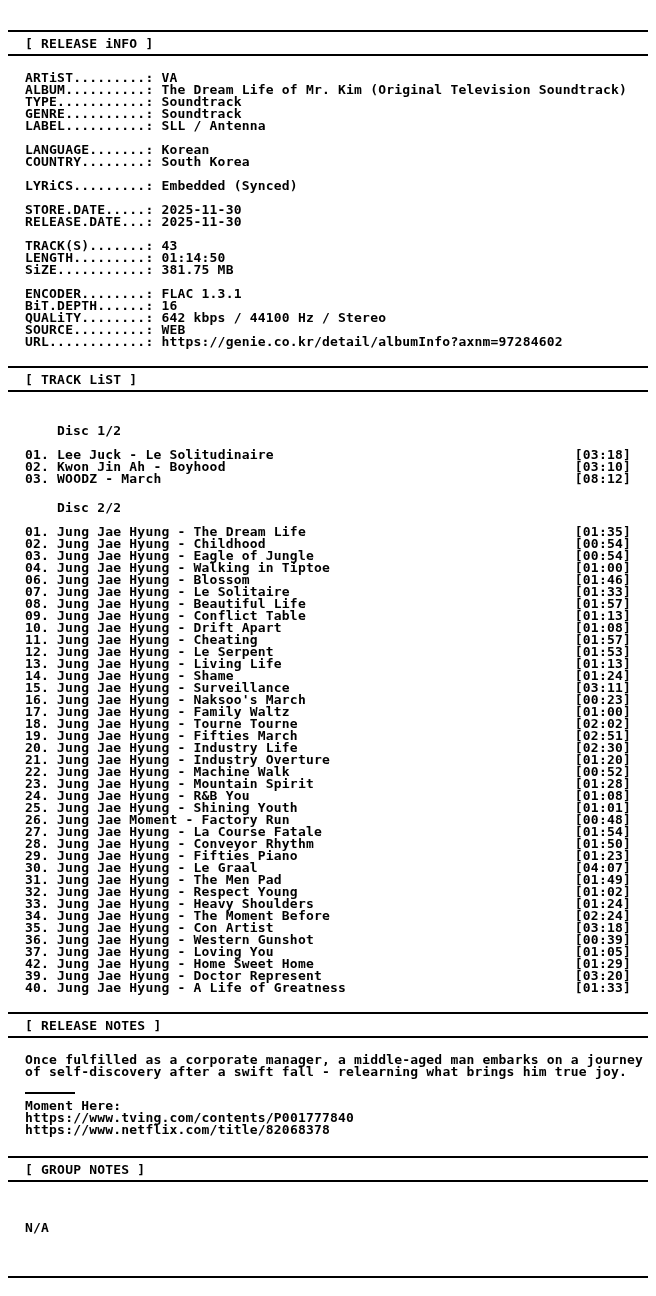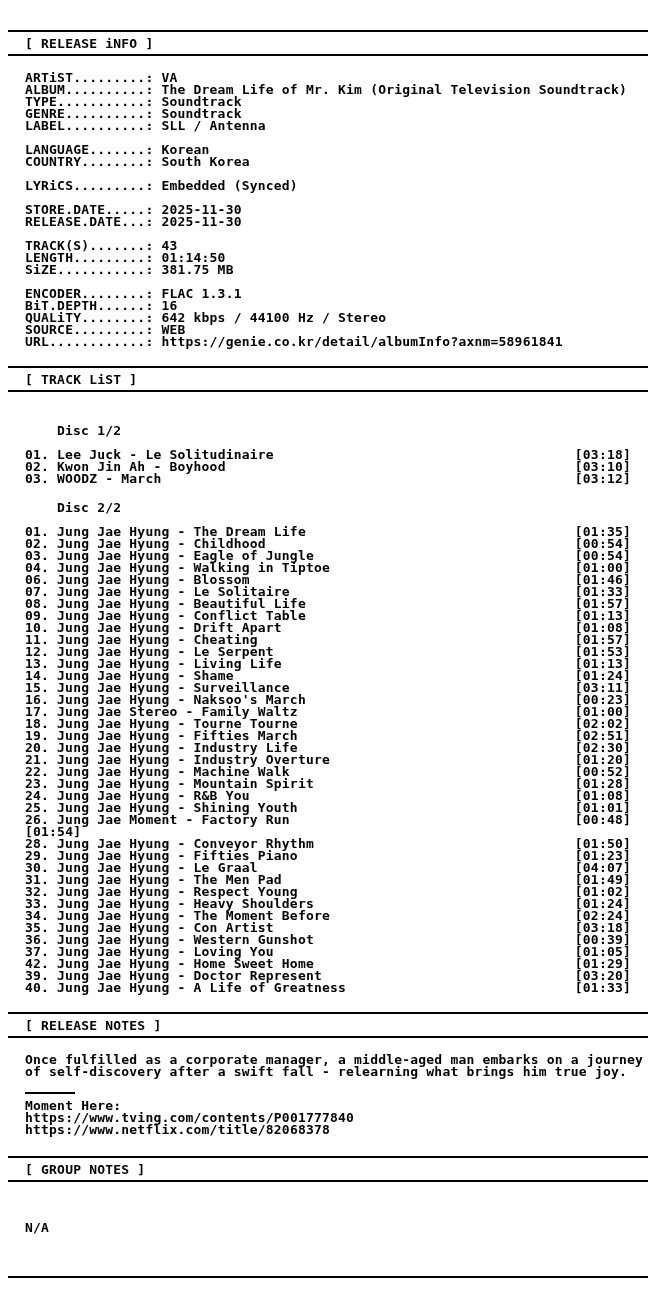--- a/index.html
+++ b/index.html
@@ -155,21 +155,21 @@
         <div class="field-row">
             <span class="f-label">QUALiTY........:</span>
             <span class="f-value">642 kbps / 44100 Hz / Stereo</span>
           </div>
         <div class="field-row">
             <span class="f-label">SOURCE.........:</span>
             <span class="f-value">WEB</span>
           </div>
         <div class="field-row">
             <span class="f-label">URL............:</span>
-            <span class="f-value">https://genie.co.kr/detail/albumInfo?axnm=58961841</span>
+            <span class="f-value">https://genie.co.kr/detail/albumInfo?axnm=97284602</span>
           </div>
       </div>
     </div>
 
   <div class="rule"></div>
   <div class="sec-head">[ TRACK LiST ]</div>
   <div class="rule"></div>
 
   <div class="tracks-body">
 
@@ -189,21 +189,21 @@
                 <span class="t-num">02.</span>
                 <span class="t-name">Kwon Jin Ah - Boyhood</span>
               </span>
               <span class="t-time">[03:10]</span>
             </div>
           <div class="track-row">
               <span class="t-left">
                 <span class="t-num">03.</span>
                 <span class="t-name">WOODZ - March</span>
               </span>
-              <span class="t-time">[03:12]</span>
+              <span class="t-time">[08:12]</span>
             </div>
         </div>
       </div>
       <div class="disc">
         <div class="disc-title">Disc 2/2</div>
         <div class="disc-tracks">
 
         <div class="track-row">
               <span class="t-left">
                 <span class="t-num">01.</span>
@@ -305,21 +305,21 @@
           <div class="track-row">
               <span class="t-left">
                 <span class="t-num">16.</span>
                 <span class="t-name">Jung Jae Hyung - Naksoo's March</span>
               </span>
               <span class="t-time">[00:23]</span>
             </div>
           <div class="track-row">
               <span class="t-left">
                 <span class="t-num">17.</span>
-                <span class="t-name">Jung Jae Stereo - Family Waltz</span>
+                <span class="t-name">Jung Jae Hyung - Family Waltz</span>
               </span>
               <span class="t-time">[01:00]</span>
             </div>
           <div class="track-row">
               <span class="t-left">
                 <span class="t-num">18.</span>
                 <span class="t-name">Jung Jae Hyung - Tourne Tourne</span>
               </span>
               <span class="t-time">[02:02]</span>
             </div>
@@ -373,20 +373,24 @@
               <span class="t-time">[01:01]</span>
             </div>
           <div class="track-row">
               <span class="t-left">
                 <span class="t-num">26.</span>
                 <span class="t-name">Jung Jae Moment - Factory Run</span>
               </span>
               <span class="t-time">[00:48]</span>
             </div>
           <div class="track-row">
+              <span class="t-left">
+                <span class="t-num">27.</span>
+                <span class="t-name">Jung Jae Hyung - La Course Fatale</span>
+              </span>
               <span class="t-time">[01:54]</span>
             </div>
           <div class="track-row">
               <span class="t-left">
                 <span class="t-num">28.</span>
                 <span class="t-name">Jung Jae Hyung - Conveyor Rhythm</span>
               </span>
               <span class="t-time">[01:50]</span>
             </div>
           <div class="track-row">

